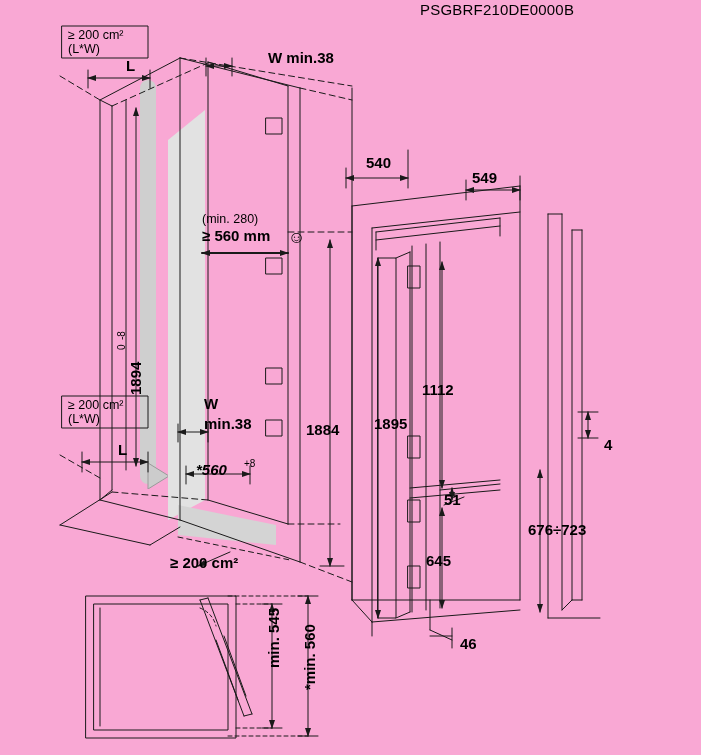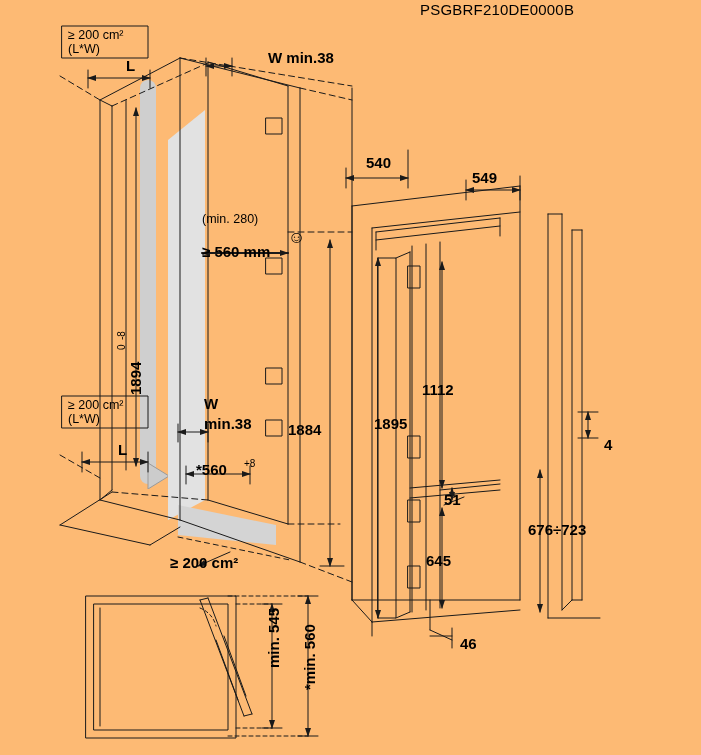--- a/index.html
+++ b/index.html
@@ -9,21 +9,21 @@
   }
   body {
     font-family: "Liberation Sans", sans-serif;
     color: #000000;
   }
   #stage {
     position: relative;
     width: 701px;
     height: 755px;
     overflow: hidden;
-    background: #fdba74;
+    background: #f9a8d4;
   }
   #drawing {
     position: absolute;
     left: 0;
     top: 0;
     width: 701px;
     height: 755px;
   }
   .lbl {
     position: absolute;
@@ -319,36 +319,36 @@
 
   <div class="lbl dim-b" style="left:118px; top:442px;">L</div>
 
   <div class="lbl dim-b" style="left:236px; top:50px;margin-left:32px;">W min.38</div>
 
   <div class="lbl dim-b" style="left:204px; top:396px;">W</div>
   <div class="lbl dim-b" style="left:204px; top:416px;">min.38</div>
 
   <div class="lbl small" style="left:202px; top:212px;">(min. 280)</div>
 
-  <div class="lbl dim-b" style="left:202px; top:244px;">≥ 560 mm</div>
+  <div class="lbl dim-b" style="left:202px; top:228px;">≥ 560 mm</div>
 
   <div class="lbl" style="left:288px; top:228px; font-size:17px;">☺</div>
 
   <div class="lbl dim-b vert" style="left:128px; top:395px;">1894</div>
   <div class="lbl tiny vert" style="left:116px; top:350px;">0</div>
   <div class="lbl tiny vert" style="left:116px; top:340px;">-8</div>
 
-  <div class="lbl dim-b" style="left:196px; top:462px;">*560</div>
+  <div class="lbl dim-b" style="left:196px; top:462px;font-style:italic;">*560</div>
   <div class="lbl tiny" style="left:244px; top:458px;">+8</div>
 
   <div class="lbl dim-b" style="left:366px; top:155px;">540</div>
 
   <div class="lbl dim-b" style="left:472px; top:170px;">549</div>
 
-  <div class="lbl dim-b" style="left:288px; top:422px;">1884</div>
+  <div class="lbl dim-b" style="left:288px; top:422px;padding-left:18px;">1884</div>
 
   <div class="lbl dim-b" style="left:350px; top:416px;margin-left:24px;">1895</div>
 
   <div class="lbl dim-b" style="left:422px; top:382px;text-align:right;">1112</div>
 
   <div class="lbl dim-b" style="left:444px; top:492px;">51</div>
 
   <div class="lbl dim-b" style="left:426px; top:553px;">645</div>
 
   <div class="lbl dim-b" style="left:460px; top:636px;">46</div>

